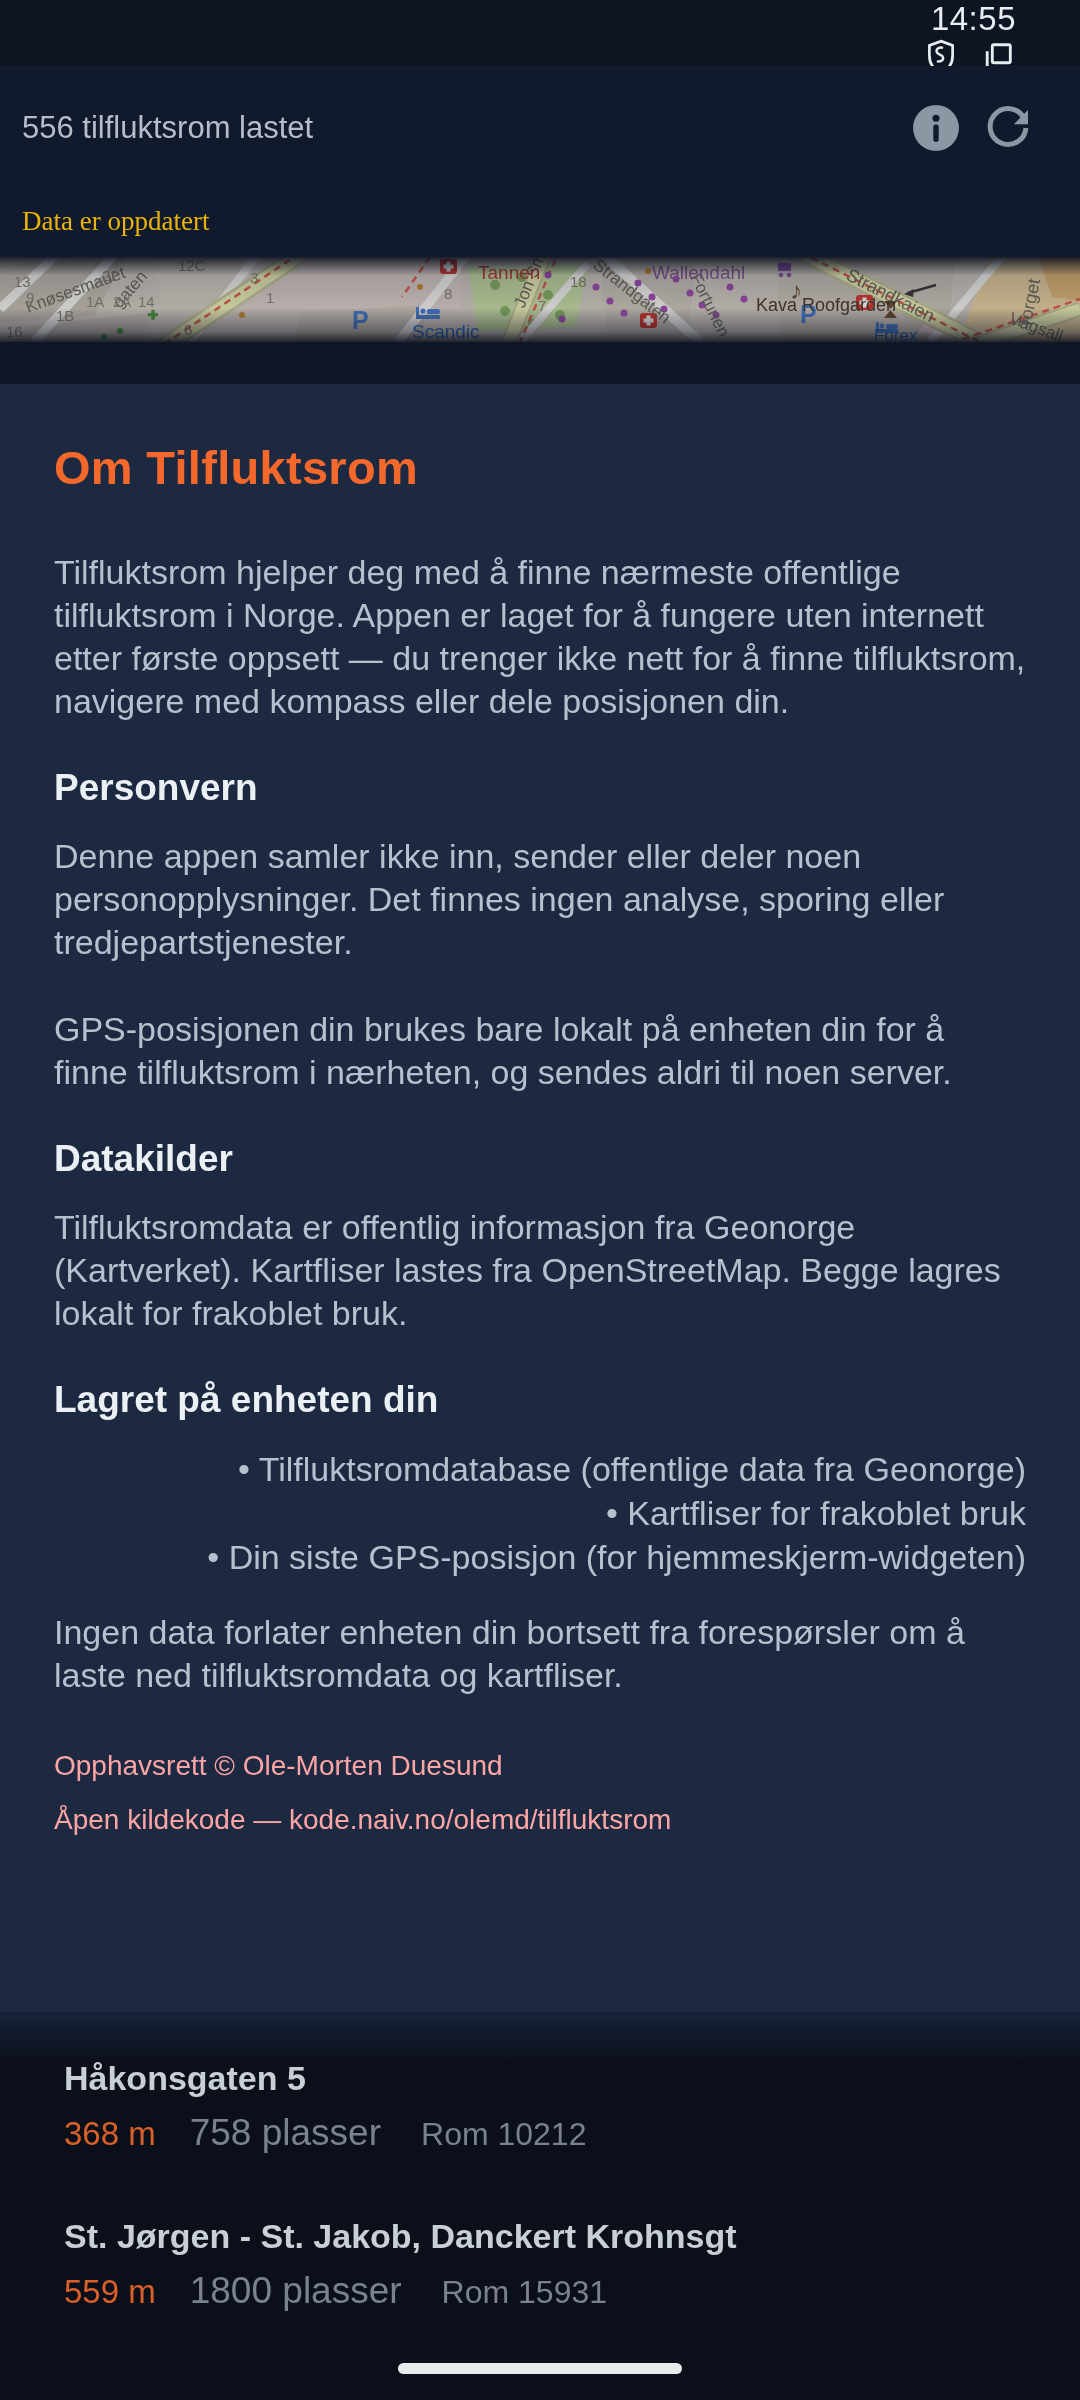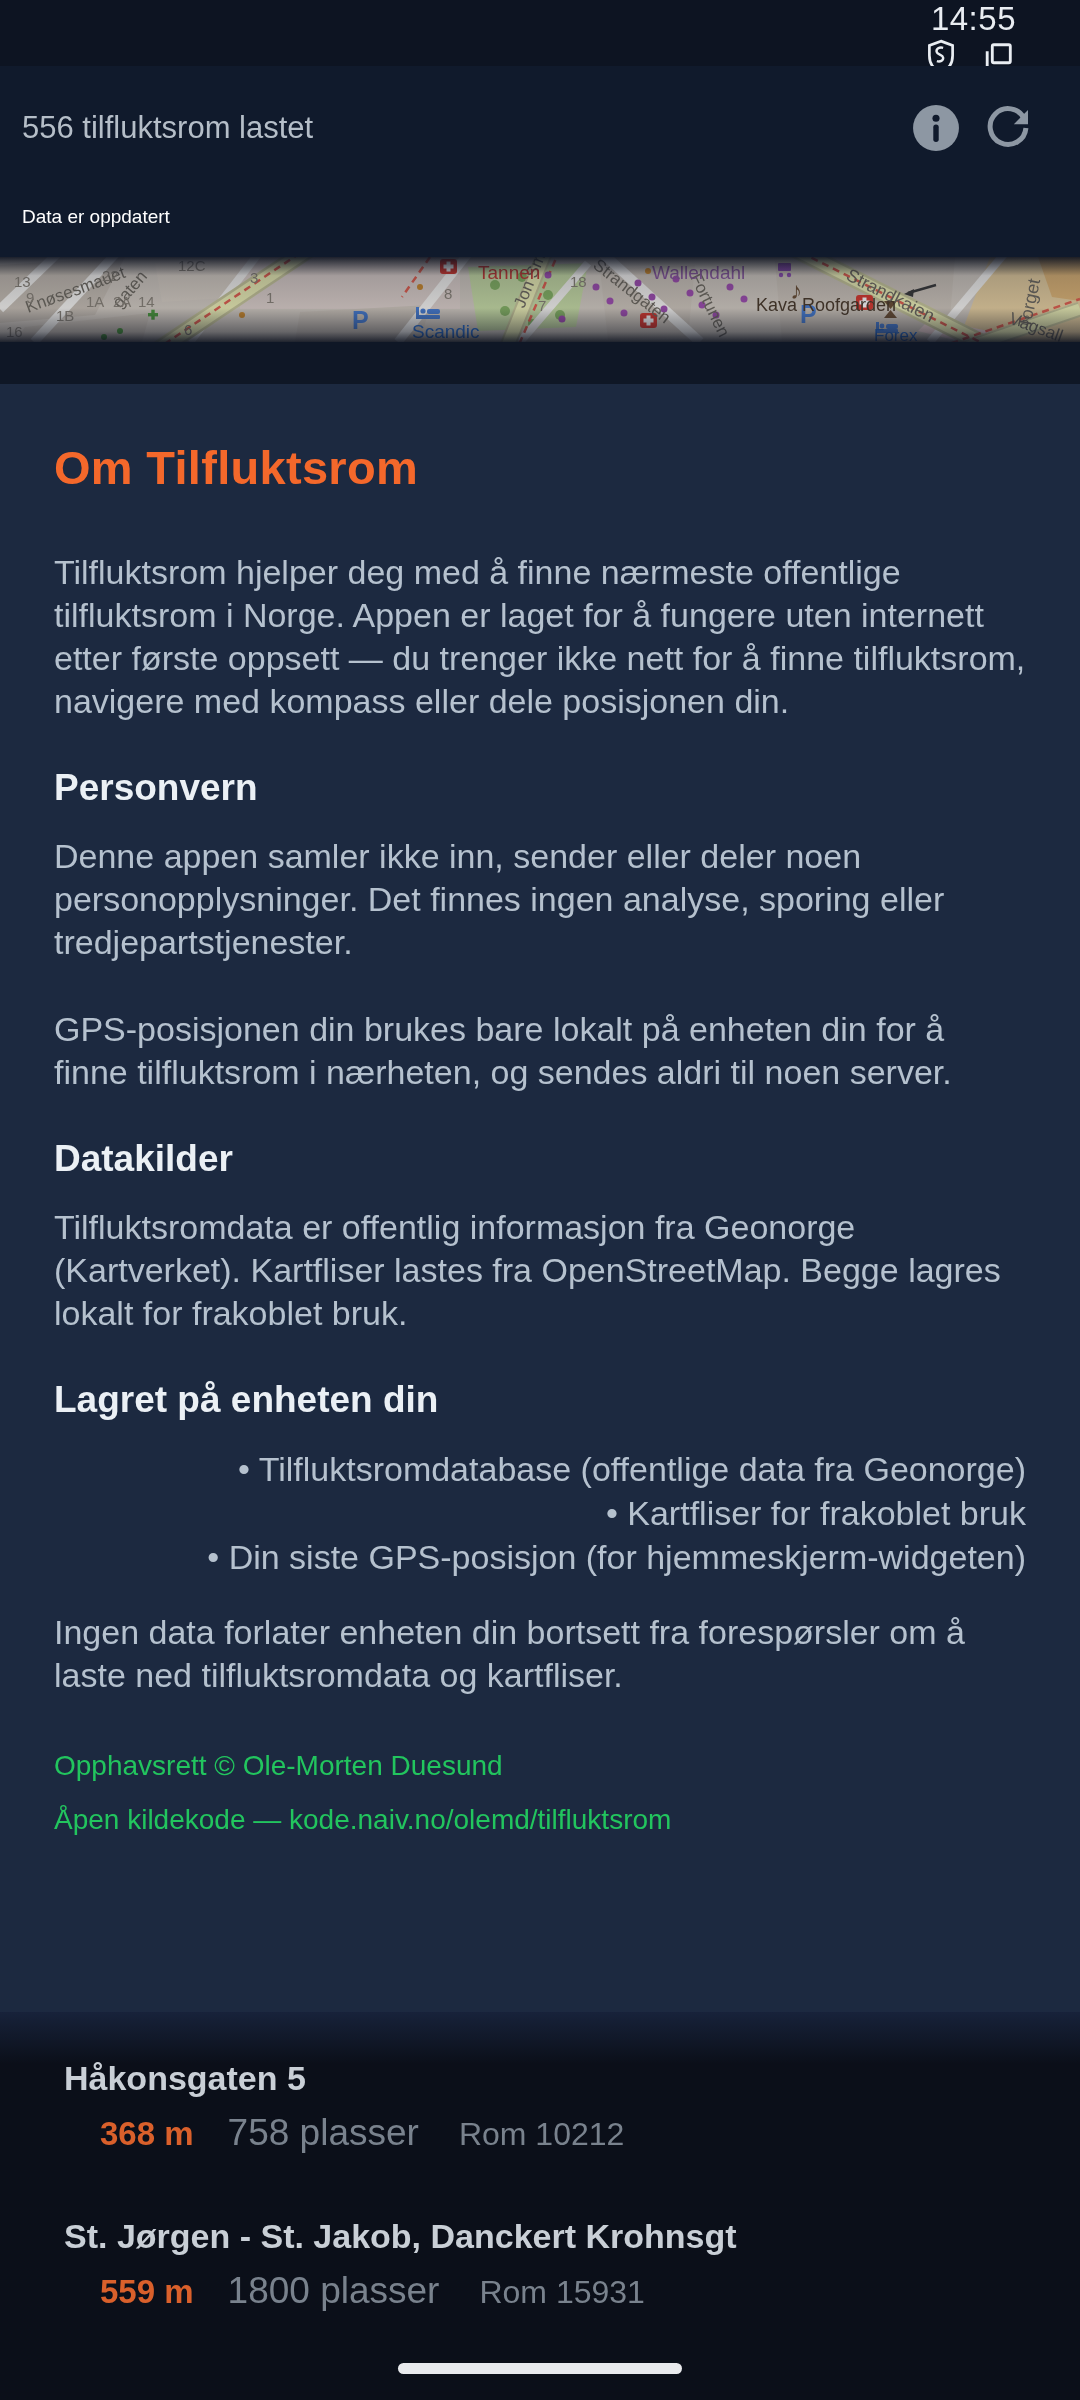--- a/index.html
+++ b/index.html
@@ -17,52 +17,52 @@
   .sb-notifs{display:flex;align-items:center;gap:22px;margin-left:22px;}
   .sb-right{margin-left:auto;display:flex;align-items:center;gap:16px;}
   .sb-ic{display:block;}
   
   .header{
     position:absolute;top:66px;left:0;right:0;height:191px;background:#101a2c;
   }
   .header-row{display:flex;align-items:center;padding:26px 36px 0 22px;}
   .header-title{flex:1;font-size:31px;color:#b5bec8;}
   .icon-btn{width:72px;height:72px;display:flex;align-items:center;justify-content:center;background:transparent;border:0;padding:0;cursor:pointer;}
-  .header-sub{position:absolute;left:22px;top:140px;font-size:19px;color:#ffffff;}
+  .header-sub{position:absolute;left:22px;top:140px;font-size:27px;color:#eab308;font-family:Liberation Serif, serif;}
   
   .map-strip{position:absolute;top:257px;left:0;right:0;height:85px;overflow:hidden;background:#d5cdc3;}
   .map-strip svg{display:block;}
   .map-scrim{
     position:absolute;inset:0;
     background:linear-gradient(180deg,rgba(12,17,30,.92) 0%,rgba(12,17,30,.28) 22%,rgba(12,17,30,.18) 60%,rgba(12,17,30,.55) 88%,rgba(12,17,30,.9) 100%);
   }
   .band{position:absolute;top:342px;left:0;right:0;height:42px;background:#0f1726;}
   
   .sheet{
     position:absolute;top:384px;left:0;right:0;height:1628px;background:#1c2940;
     box-sizing:border-box;padding:56px 54px 0 54px;
   }
   .sheet h1{margin:0 0 56px 0;font-size:47px;font-weight:bold;color:#f4682b;letter-spacing:.3px;}
   .sheet h2{margin:44px 0 26px 0;font-size:37px;font-weight:bold;color:#ebf0f5;}
   .sheet p{margin:0 0 44px 0;font-size:34px;line-height:43px;color:#b5c1ce;}
   .sheet .bullets p{margin:0;line-height:44px;}
   .sheet .bullets{margin:0 0 32px 0;text-align:right;}
   .sheet-footer{margin-top:54px;}
-  .sheet-footer .small{font-size:28px;color:#22c55e;margin:0 0 24px 0;line-height:30px;}
+  .sheet-footer .small{font-size:28px;color:#fca5a5;margin:0 0 24px 0;line-height:30px;}
   
   .shelters{
     position:absolute;top:2012px;left:0;right:0;bottom:0;
     background:linear-gradient(180deg,#17223a 0%,#0b0f19 52px,#0b0f19 100%);
   }
   .shelter-item{padding:0 64px;cursor:pointer;}
   .shelter-item.first{padding-top:46px;}
   .shelter-item.second{padding-top:62px;}
   .shelter-name{font-size:34px;font-weight:bold;color:#c9cfd6;line-height:40px;}
   .shelter-meta{display:flex;align-items:baseline;margin-top:14px;}
-  .shelter-distance{font-size:33px;font-weight:bold;color:#d9602b;margin-left:36px;}
+  .shelter-distance{font-size:33px;font-weight:normal;color:#d9602b;}
   .shelter-capacity{font-size:37px;color:#79828d;margin-left:34px;}
   .shelter-room{font-size:32px;color:#79828d;margin-left:40px;}
   
   .nav-handle{
     position:absolute;left:50%;transform:translateX(-50%);bottom:26px;
     width:284px;height:11px;border-radius:6px;background:#e9eaed;cursor:pointer;
   }
   
   .mt{font-family:"Liberation Sans",sans-serif;}
 </style>

